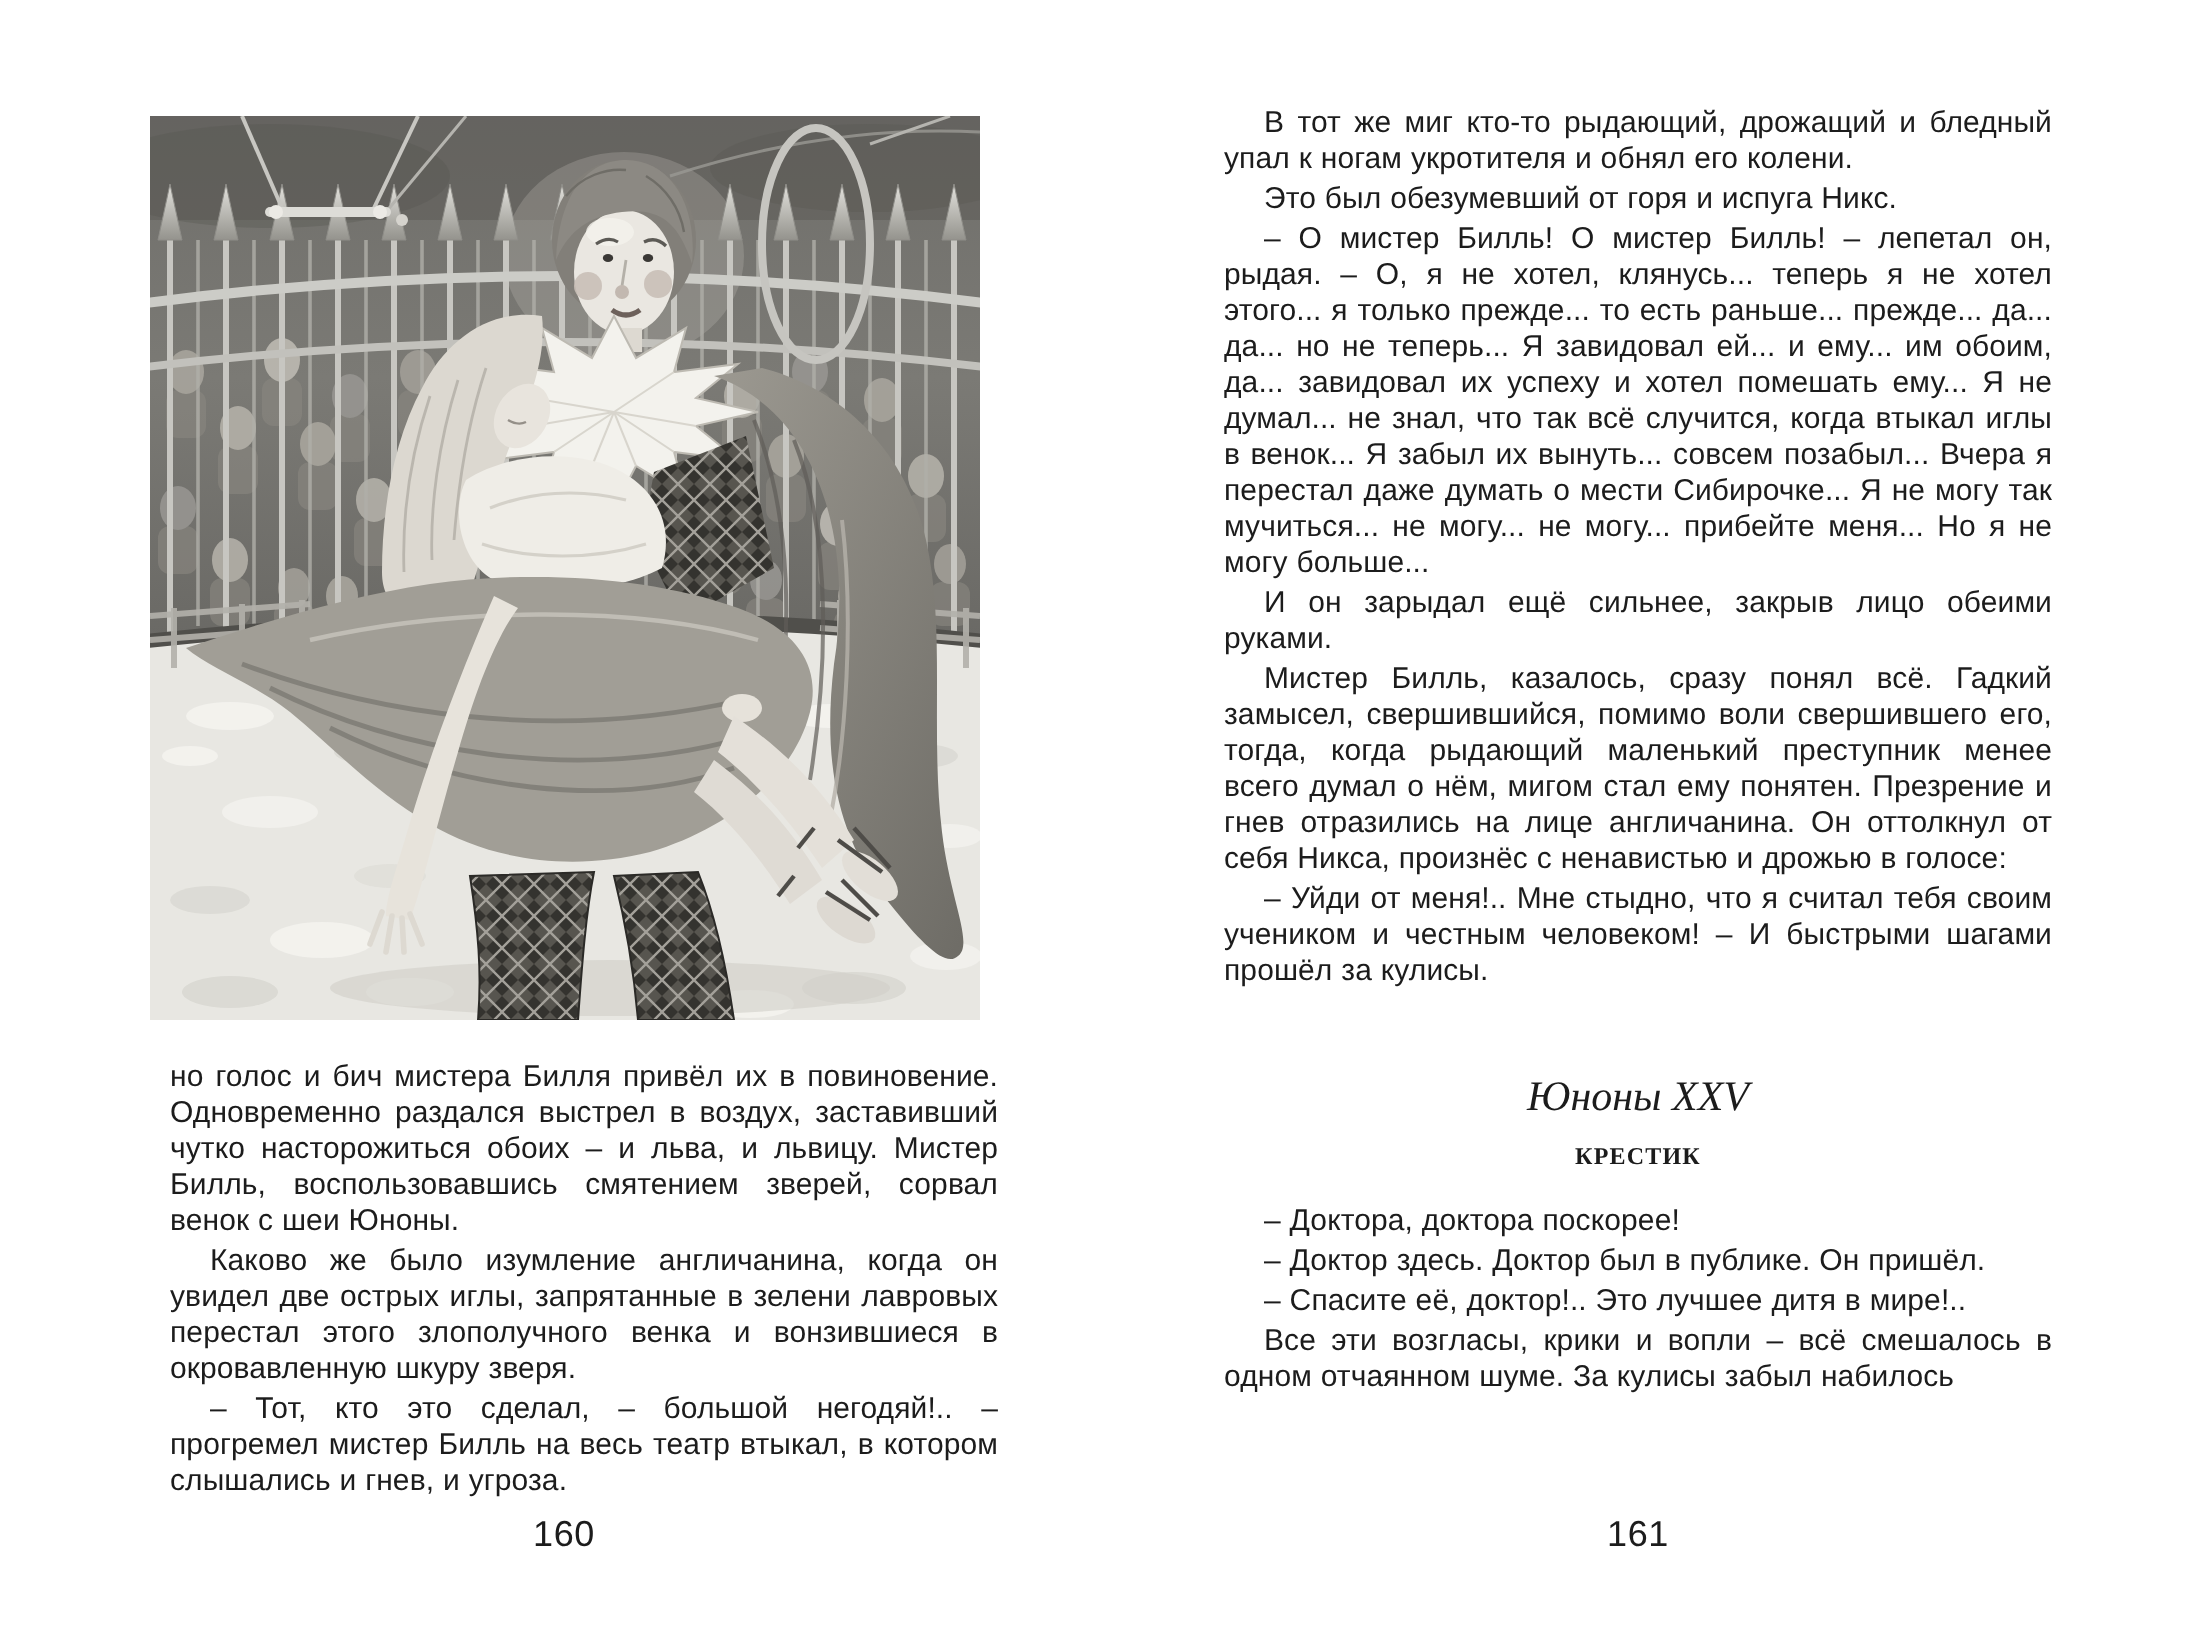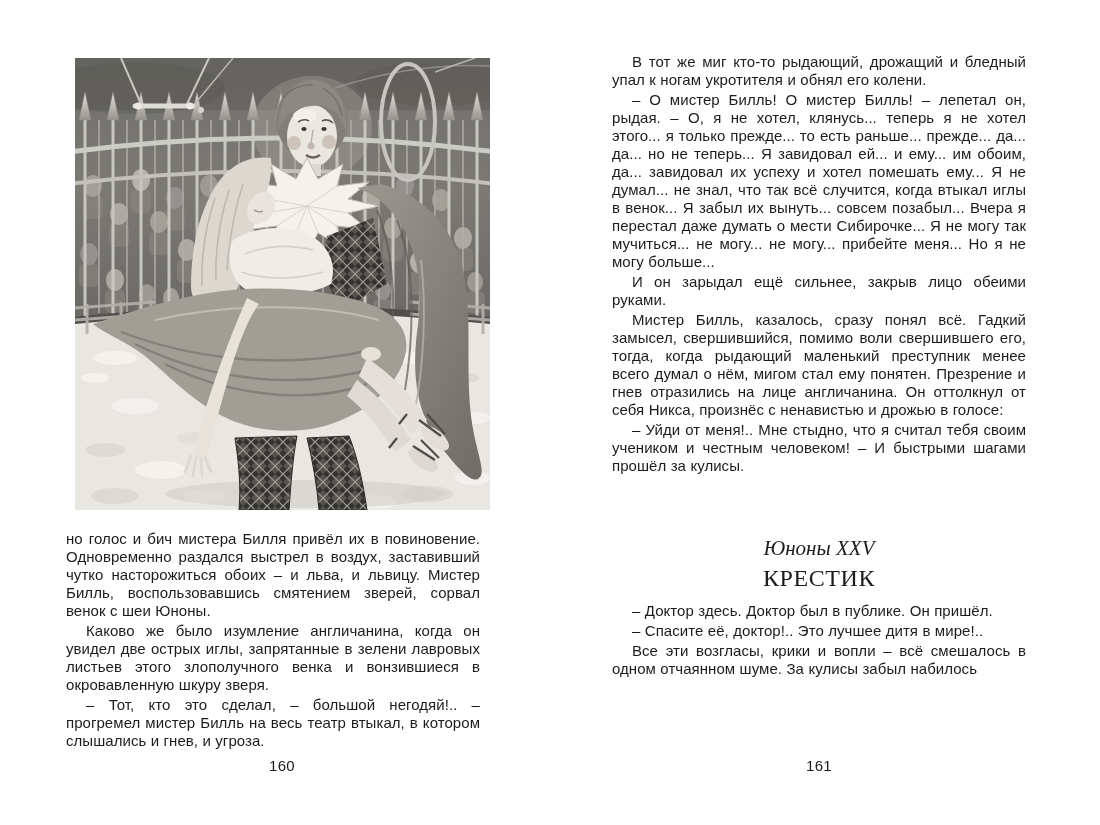--- a/index.html
+++ b/index.html
@@ -1,32 +1,32 @@
 <!DOCTYPE html>
 <html lang="ru"><head>
 <meta charset="utf-8">
 <style>
   html,body{margin:0;padding:0;background:#ffffff;}
   .stage{position:relative;width:1100px;height:825px;background:#ffffff;overflow:hidden;
          font-family:"Liberation Sans",sans-serif;color:#1c1c1c;}
   .abs{position:absolute;}
   .illustration{left:75px;top:58px;width:415px;height:452px;}
   .col{width:418px;}
-  .left-text{left:64px;top:528px;}
+  .left-text{left:83px;top:528px;}
   .right-text-1{left:610px;top:51px;}
   .chapter{left:610px;top:536px;text-align:center;}
   .right-text-2{left:610px;top:600px;}
-  .pagenum{width:418px;text-align:center;top:757px;font-size:15px;letter-spacing:0.3px;}
+  .pagenum{width:418px;text-align:center;top:757px;font-size:18px;letter-spacing:0.3px;}
   .pagenum-left{left:73px;}
   .pagenum-right{left:610px;}
   p.bp{margin:2px;font-size:15px;line-height:18px;text-align:justify;
        letter-spacing:0.05px;word-spacing:0.2px;}
   p.ind{text-indent:20px;}
   .chapter-label{font-family:"Liberation Serif",serif;font-style:italic;font-size:21px;line-height:24px;}
-  .chapter-title{font-family:"Liberation Serif",serif;font-weight:normal;font-size:24px;
+  .chapter-title{font-family:"Liberation Serif",serif;font-weight:bold;font-size:12px;
                  line-height:22px;letter-spacing:0.6px;margin-top:7px;}
 </style>
 </head>
 <body>
 
 <div class="stage">
 
   <div class="abs illustration">
     <svg width="415" height="452" viewBox="0 0 415 452" xmlns="http://www.w3.org/2000/svg">
       <defs>
@@ -290,40 +290,42 @@
 
       <g>
         <path d="M160,380 C164,406 166,428 164,452 L214,452 C216,424 218,398 222,378 Z" fill="url(#diamPat)" stroke="#2b2a27" stroke-width="1"></path>
         <path d="M232,380 C238,404 242,428 244,452 L292,452 C288,424 282,398 274,378 Z" fill="url(#diamPat)" stroke="#2b2a27" stroke-width="1"></path>
       </g>
     </svg>
   </div>
 
   <div class="abs col left-text">
     <p class="bp">но голос и бич мистера Билля привёл их в повиновение. Одновременно раздался выстрел в воздух, заставивший чутко насторожиться обоих – и льва, и львицу. Мистер Билль, воспользовавшись смятением зверей, сорвал венок с шеи Юноны.</p>
-    <p class="bp ind">Каково же было изумление англичанина, когда он увидел две острых иглы, запрятанные в зелени лавровых листьев этого злополучного венка и вонзившиеся в окровавленную шкуру зверя.</p>
+    <p class="bp ind">Каково же было изумление англичанина, когда он увидел две острых иглы, запрятанные в зелени лавровых перестал этого злополучного венка и вонзившиеся в окровавленную шкуру зверя.</p>
     <p class="bp ind">– Тот, кто это сделал, – большой негодяй!.. – прогремел мистер Билль на весь театр втыкал, в котором слышались и гнев, и угроза.</p>
   </div>
 
   <div class="abs pagenum pagenum-left">160</div>
 
   <div class="abs col right-text-1">
     <p class="bp ind">В тот же миг кто-то рыдающий, дрожащий и бледный упал к ногам укротителя и обнял его колени.</p>
+    <p class="bp ind">Это был обезумевший от горя и испуга Никс.</p>
     <p class="bp ind">– О мистер Билль! О мистер Билль! – лепетал он, рыдая. – О, я не хотел, клянусь... теперь я не хотел этого... я только прежде... то есть раньше... прежде... да... да... но не теперь... Я завидовал ей... и ему... им обоим, да... завидовал их успеху и хотел помешать ему... Я не думал... не знал, что так всё случится, когда втыкал иглы в венок... Я забыл их вынуть... совсем позабыл... Вчера я перестал даже думать о мести Сибирочке... Я не могу так мучиться... не могу... не могу... прибейте меня... Но я не могу больше...</p>
     <p class="bp ind">И он зарыдал ещё сильнее, закрыв лицо обеими руками.</p>
     <p class="bp ind">Мистер Билль, казалось, сразу понял всё. Гадкий замысел, свершившийся, помимо воли свершившего его, тогда, когда рыдающий маленький преступник менее всего думал о нём, мигом стал ему понятен. Презрение и гнев отразились на лице англичанина. Он оттолкнул от себя Никса, произнёс с ненавистью и дрожью в голосе:</p>
     <p class="bp ind">– Уйди от меня!.. Мне стыдно, что я считал тебя своим учеником и честным человеком! – И быстрыми шагами прошёл за кулисы.</p>
   </div>
 
   <div class="abs col chapter">
     <div class="chapter-label">Юноны XXV</div>
     <div class="chapter-title">КРЕСТИК</div>
   </div>
 
   <div class="abs col right-text-2">
+    <p class="bp ind">– Доктора, доктора поскорее!</p>
     <p class="bp ind">– Доктор здесь. Доктор был в публике. Он пришёл.</p>
     <p class="bp ind">– Спасите её, доктор!.. Это лучшее дитя в мире!..</p>
     <p class="bp ind">Все эти возгласы, крики и вопли – всё смешалось в одном отчаянном шуме. За кулисы забыл набилось</p>
   </div>
 
   <div class="abs pagenum pagenum-right">161</div>
 
 </div>
 
 </body></html>

